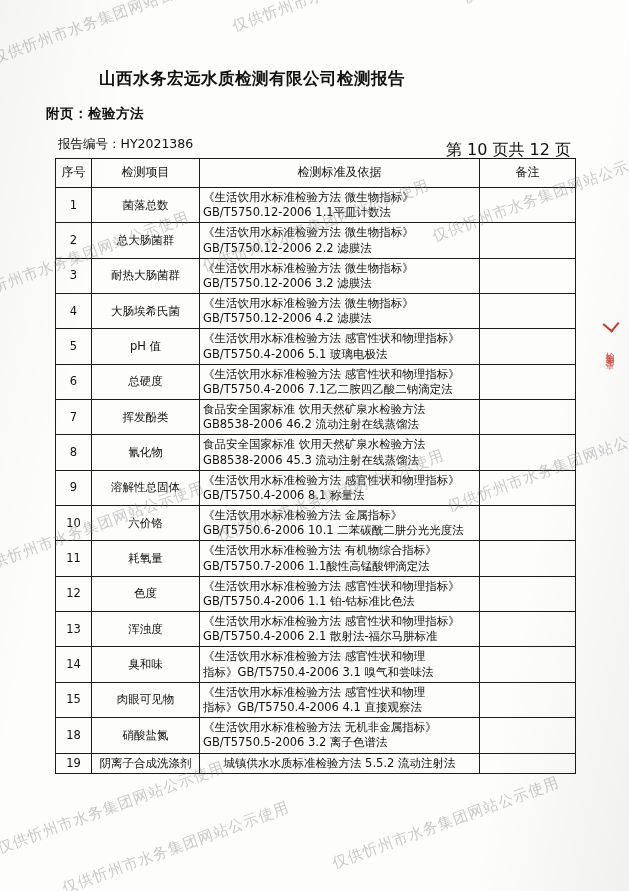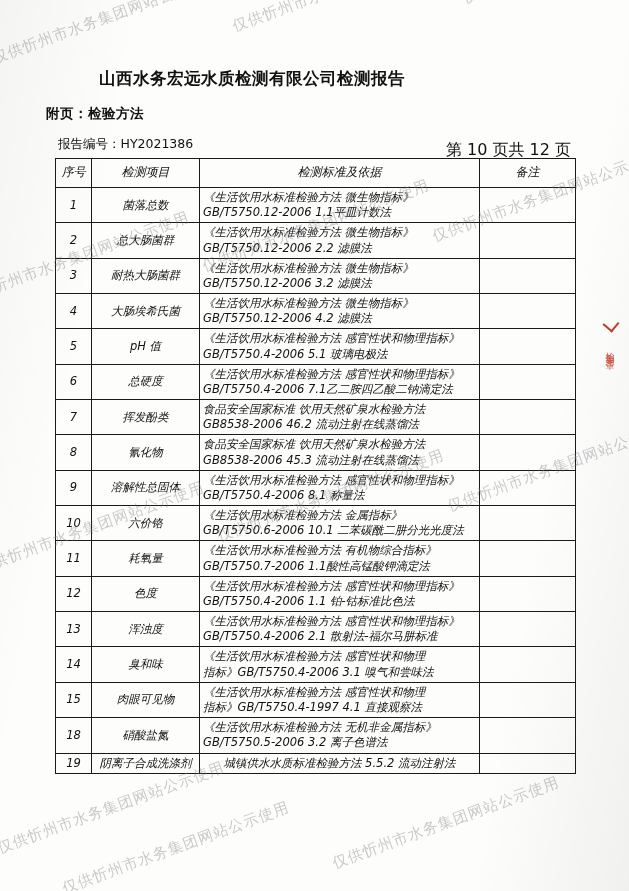--- a/index.html
+++ b/index.html
@@ -95,21 +95,20 @@
 
   
   table.report {
     position: absolute;
     top: 158px;
     left: 55px;
     width: 520px;
     border-collapse: collapse;
     table-layout: fixed;
     background: transparent;
-    font-style: italic;
   }
   table.report th,
   table.report td {
     border: 1px solid #1a1a1a;
     font-size: 11.5px;
     line-height: 1.32;
     padding: 2px 3px;
     vertical-align: middle;
     font-family: "DejaVu Sans", "Liberation Sans", sans-serif;
   }
@@ -324,21 +323,21 @@
               <span class="l1">《生活饮用水标准检验方法 感官性状和物理</span>
               <span class="l2">指标》GB/T5750.4-2006 3.1 嗅气和尝味法</span>
             </td>
             <td class="note"></td>
           </tr>
           <tr>
             <td class="no">15</td>
             <td class="item">肉眼可见物</td>
             <td class="std">
               <span class="l1">《生活饮用水标准检验方法  感官性状和物理</span>
-              <span class="l2">指标》GB/T5750.4-1997 4.1 直接观察法</span>
+              <span class="l2">指标》GB/T5750.4-2006 4.1 直接观察法</span>
             </td>
             <td class="note"></td>
           </tr>
           <tr>
             <td class="no">18</td>
             <td class="item">硝酸盐氮</td>
             <td class="std">
               <span class="l1">《生活饮用水标准检验方法  无机非金属指标》</span>
               <span class="l2">GB/T5750.5-2006  3.2 离子色谱法</span>
             </td>

